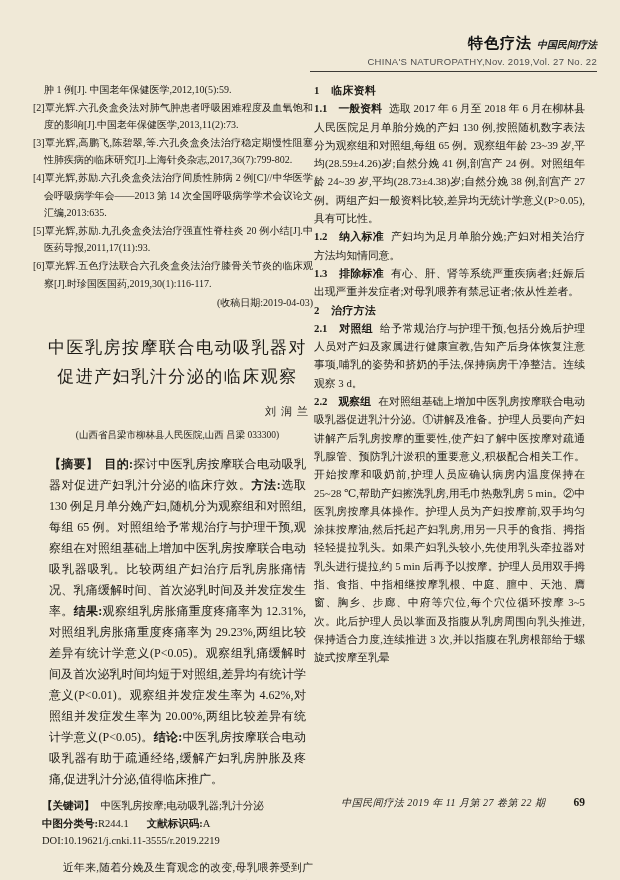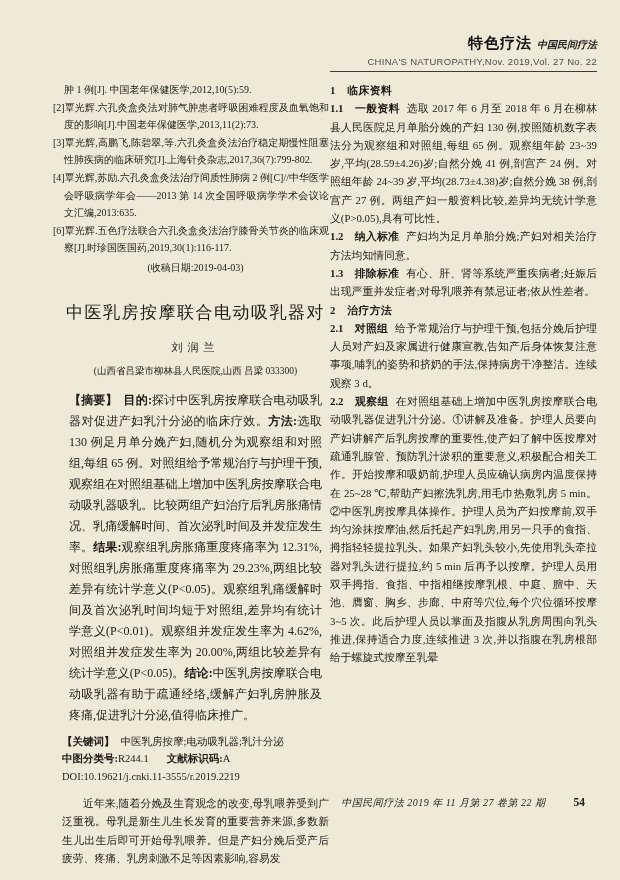--- a/index.html
+++ b/index.html
@@ -3,21 +3,21 @@
 <meta charset="utf-8">
 <style>
   html,body{margin:0;padding:0;}
   .page{
     position:relative;
     width:620px;height:880px;
     background:#f0e9d7;
     color:#1d1b16;
     font-family:"Liberation Serif","DejaVu Serif",serif;
     box-sizing:border-box;
-    padding:0 23px 0 62px;
+    padding:0 23px 0 42px;
     overflow:hidden;
   }
   
   .header{padding-top:34px;text-align:right;}
   .head-cn-bold{
     font-family:"Liberation Sans","DejaVu Sans",sans-serif;
     font-weight:900;font-size:15px;letter-spacing:1px;color:#111;
   }
   .head-cn-small{
     font-family:"Liberation Sans","DejaVu Sans",sans-serif;
@@ -29,25 +29,25 @@
   }
   .head-rule{margin-top:4px;margin-left:268px;border-top:1.3px solid #3c3a35;height:0;}
   
   .columns{display:flex;gap:1px;margin-top:9px;}
   .col{width:271px;}
   
   .refs{list-style:none;margin:0 0 0 -9px;padding:0;
         font-size:10px;line-height:17.6px;text-align:justify;}
   .ref{padding-left:11px;text-indent:-11px;}
   .ref.cont{text-indent:0;}
-  .received{font-size:10px;line-height:17.6px;text-align:center;margin-top:2px;}
+  .received{font-size:10px;line-height:17.6px;text-align:right;margin-top:2px;}
   
   .title{font-size:17px;font-weight:normal;text-align:center;
          line-height:29px;letter-spacing:1.5px;margin:21px 0 13px;}
-  .author{text-align:center;font-size:11px;letter-spacing:5px;margin-bottom:10px;}
+  .author{text-align:right;font-size:11px;letter-spacing:5px;margin-bottom:10px;}
   .affil{text-align:center;font-size:9.5px;margin-bottom:12px;}
   
   .abstract{font-size:12px;line-height:21px;text-align:justify;margin:7px;}
   .abstract .lbl{margin-right:6px;}
   .kw-line,.meta-line,.doi-line{font-size:10.5px;line-height:17.8px;margin:0;}
   .kw-line b{margin-right:6px;margin-top:36px;}
   .meta-gap{display:inline-block;width:18px;}
   .intro{font-size:10.8px;line-height:18.3px;text-align:justify;
          text-indent:21px;margin:8px 0 0;}
   
@@ -75,26 +75,27 @@
 
   <div class="columns">
 
     <section class="col">
 
       <ol class="refs">
           <li class="ref cont">肿 1 例[J]. 中国老年保健医学,2012,10(5):59.</li>
           <li class="ref">[2]覃光辉.六孔灸盒灸法对肺气肿患者呼吸困难程度及血氧饱和度的影响[J].中国老年保健医学,2013,11(2):73.</li>
           <li class="ref">[3]覃光辉,高鹏飞,陈碧翠,等.六孔灸盒灸法治疗稳定期慢性阻塞性肺疾病的临床研究[J].上海针灸杂志,2017,36(7):799-802.</li>
           <li class="ref">[4]覃光辉,苏励.六孔灸盒灸法治疗间质性肺病 2 例[C]//中华医学会呼吸病学年会——2013 第 14 次全国呼吸病学学术会议论文汇编,2013:635.</li>
+          <li class="ref">[5]覃光辉,苏励.九孔灸盒灸法治疗强直性脊柱炎 20 例小结[J].中医药导报,2011,17(11):93.</li>
           <li class="ref">[6]覃光辉.五色疗法联合六孔灸盒灸法治疗膝骨关节炎的临床观察[J].时珍国医国药,2019,30(1):116-117.</li>
         </ol>
 
       <div class="received">(收稿日期:2019-04-03)</div>
 
-      <h1 class="title"><span>中医乳房按摩联合电动吸乳器对</span><br></h1>
+      <h1 class="title"><span>中医乳房按摩联合电动吸乳器对</span><br><span>促进产妇乳汁分泌的临床观察</span></h1>
 
       <div class="author">刘润兰</div>
       <div class="affil">(山西省吕梁市柳林县人民医院,山西 吕梁 033300)</div>
 
       <p class="abstract"><b class="lbl">【摘要】</b><span><span><b class="run-in">目的:</b><span>探讨中医乳房按摩联合电动吸乳器对促进产妇乳汁分泌的临床疗效。</span></span><span><b class="run-in">方法:</b><span>选取 130 例足月单分娩产妇,随机分为观察组和对照组,每组 65 例。对照组给予常规治疗与护理干预,观察组在对照组基础上增加中医乳房按摩联合电动吸乳器吸乳。比较两组产妇治疗后乳房胀痛情况、乳痛缓解时间、首次泌乳时间及并发症发生率。</span></span><span><b class="run-in">结果:</b><span>观察组乳房胀痛重度疼痛率为 12.31%,对照组乳房胀痛重度疼痛率为 29.23%,两组比较差异有统计学意义(P&lt;0.05)。观察组乳痛缓解时间及首次泌乳时间均短于对照组,差异均有统计学意义(P&lt;0.01)。观察组并发症发生率为 4.62%,对照组并发症发生率为 20.00%,两组比较差异有统计学意义(P&lt;0.05)。</span></span><span><b class="run-in">结论:</b><span>中医乳房按摩联合电动吸乳器有助于疏通经络,缓解产妇乳房肿胀及疼痛,促进乳汁分泌,值得临床推广。</span></span></span></p>
 
       <p class="kw-line"><b>【关键词】</b><span>中医乳房按摩;电动吸乳器;乳汁分泌</span></p>
 
       <p class="meta-line"><b>中图分类号:</b><span>R244.1</span><span class="meta-gap"></span><b>文献标识码:</b><span>A</span></p>
 
@@ -110,16 +111,16 @@
         <p class="rp"><b class="run-in">1.3　排除标准</b><span>有心、肝、肾等系统严重疾病者;妊娠后出现严重并发症者;对母乳喂养有禁忌证者;依从性差者。</span></p>
         <p class="rp sec-h"><b class="run-in">2　治疗方法</b></p>
         <p class="rp"><b class="run-in">2.1　对照组</b><span>给予常规治疗与护理干预,包括分娩后护理人员对产妇及家属进行健康宣教,告知产后身体恢复注意事项,哺乳的姿势和挤奶的手法,保持病房干净整洁。连续观察 3 d。</span></p>
         <p class="rp"><b class="run-in">2.2　观察组</b><span>在对照组基础上增加中医乳房按摩联合电动吸乳器促进乳汁分泌。①讲解及准备。护理人员要向产妇讲解产后乳房按摩的重要性,使产妇了解中医按摩对疏通乳腺管、预防乳汁淤积的重要意义,积极配合相关工作。开始按摩和吸奶前,护理人员应确认病房内温度保持在 25~28 ℃,帮助产妇擦洗乳房,用毛巾热敷乳房 5 min。②中医乳房按摩具体操作。护理人员为产妇按摩前,双手均匀涂抹按摩油,然后托起产妇乳房,用另一只手的食指、拇指轻轻提拉乳头。如果产妇乳头较小,先使用乳头牵拉器对乳头进行提拉,约 5 min 后再予以按摩。护理人员用双手拇指、食指、中指相继按摩乳根、中庭、膻中、天池、膺窗、胸乡、步廊、中府等穴位,每个穴位循环按摩 3~5 次。此后护理人员以掌面及指腹从乳房周围向乳头推进,保持适合力度,连续推进 3 次,并以指腹在乳房根部给于螺旋式按摩至乳晕</span></p>
       </section>
 
   </div>
 
   <footer class="footer">
     <span class="foot-text">中国民间疗法 2019 年 11 月第 27 卷第 22 期</span>
-    <span class="foot-page">54</span>
+    <span class="foot-page">69</span>
   </footer>
 
 </div>
 
 </body></html>

